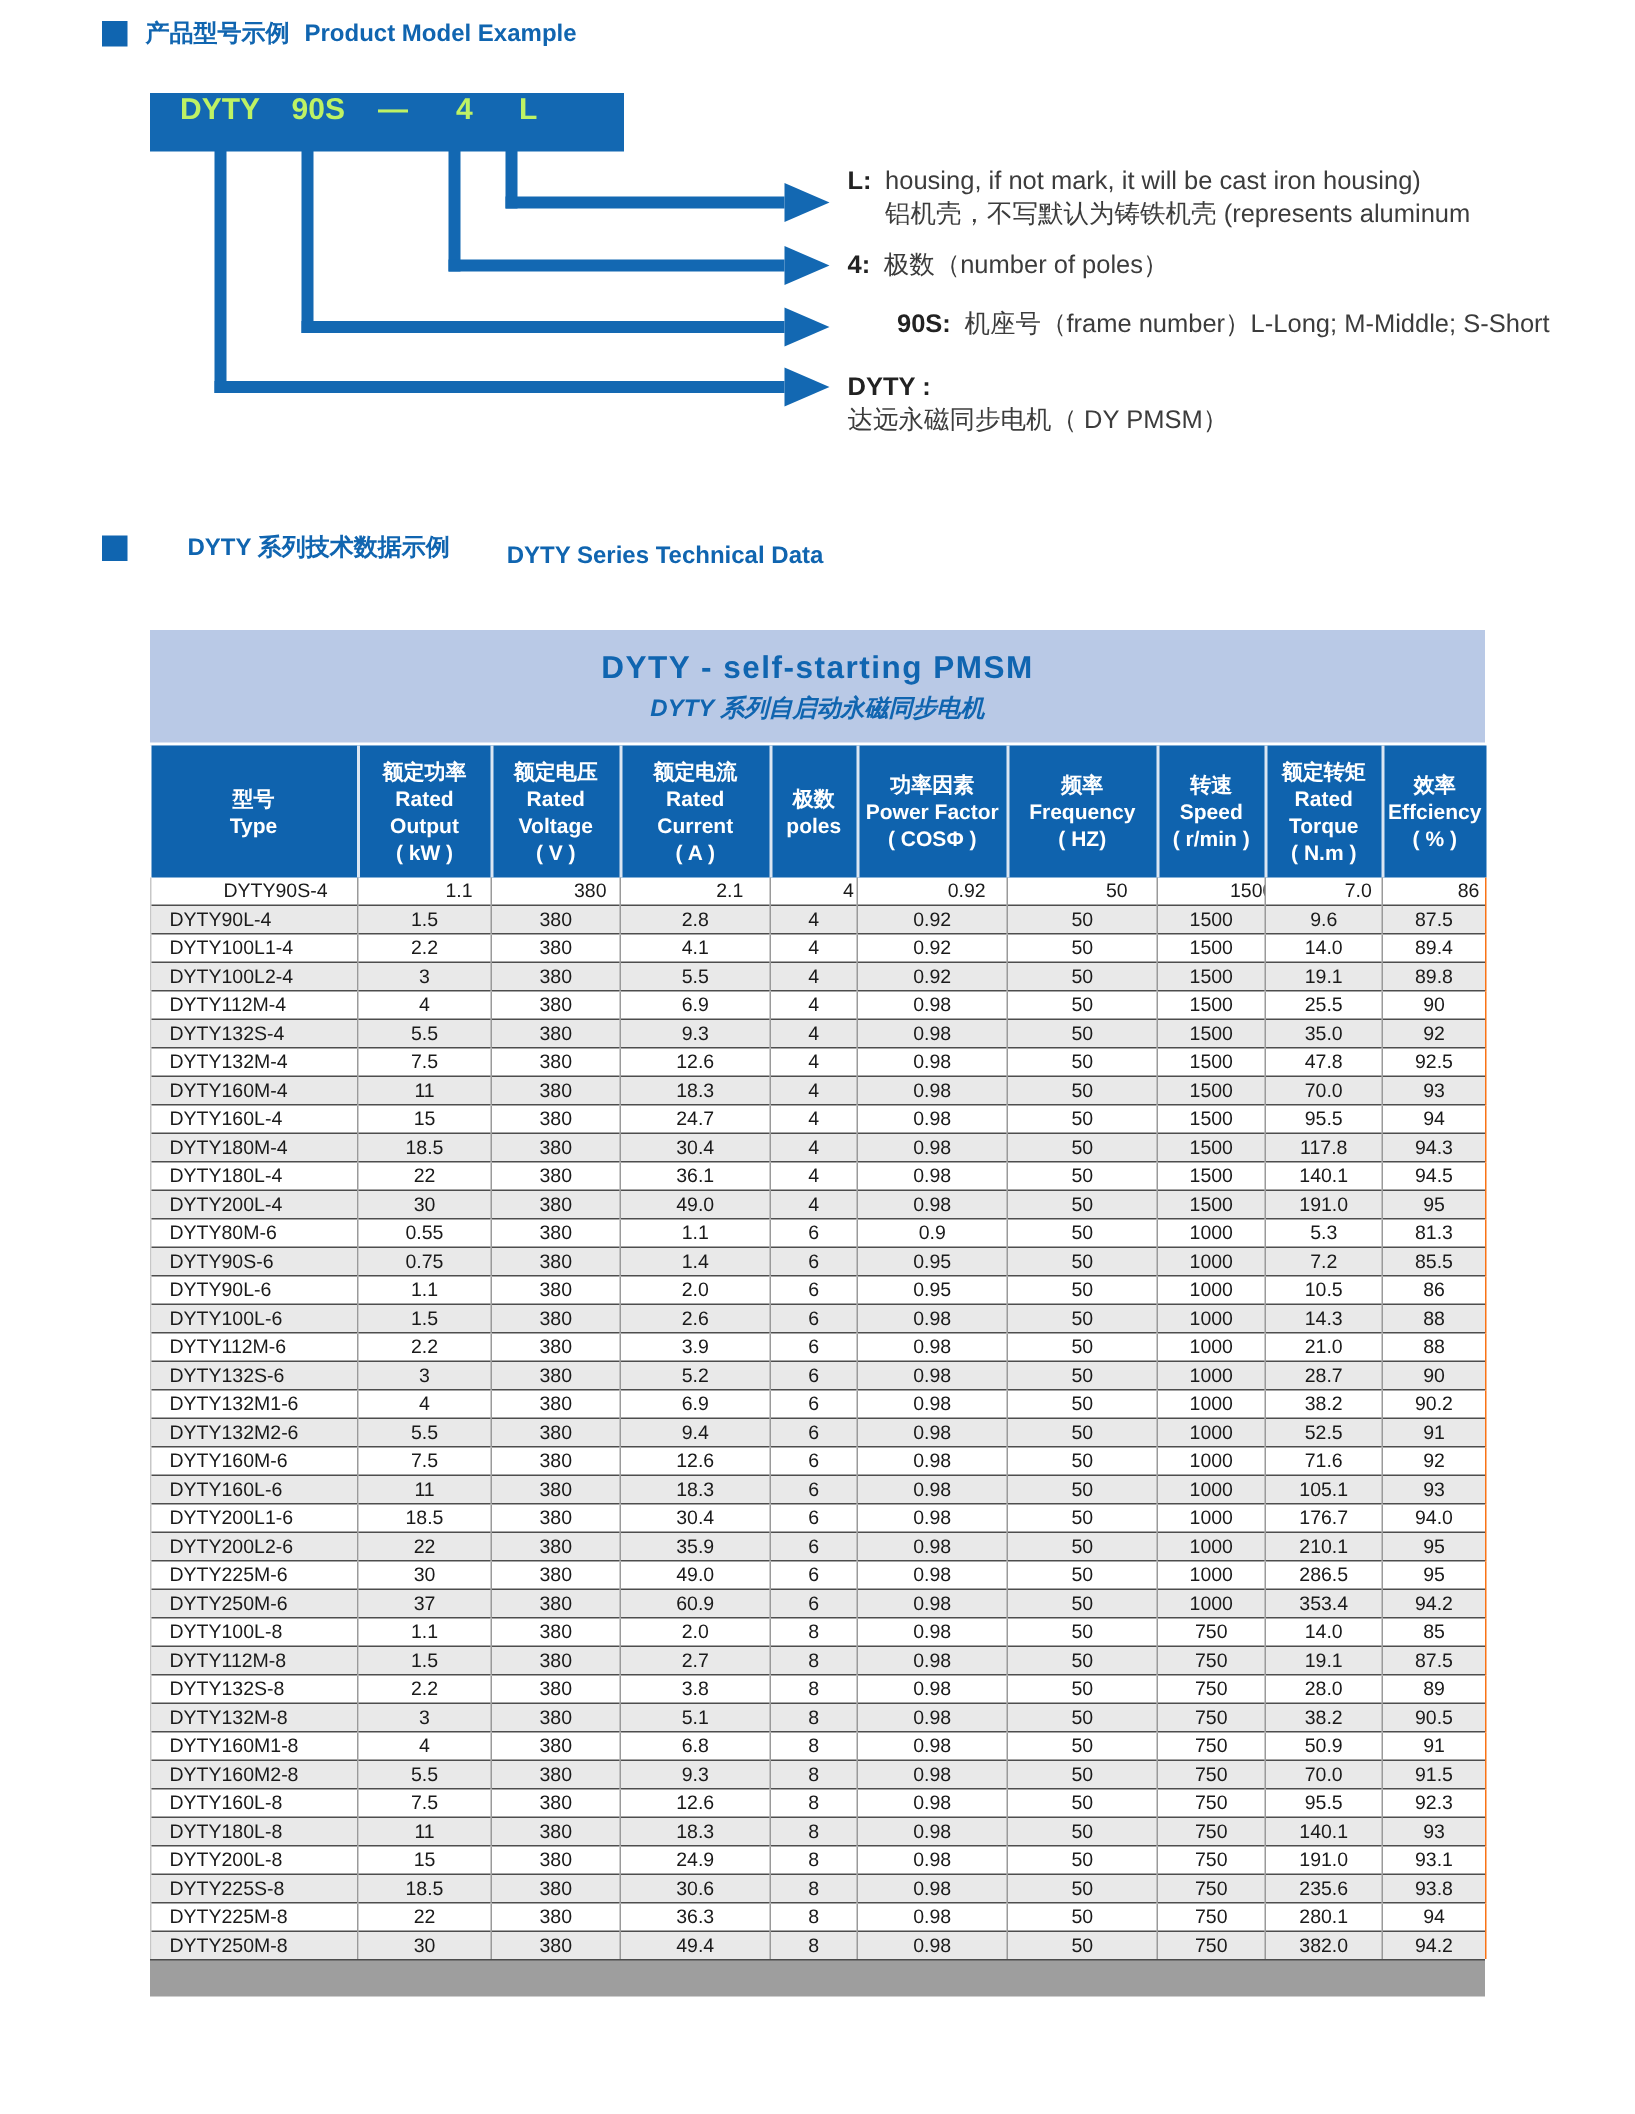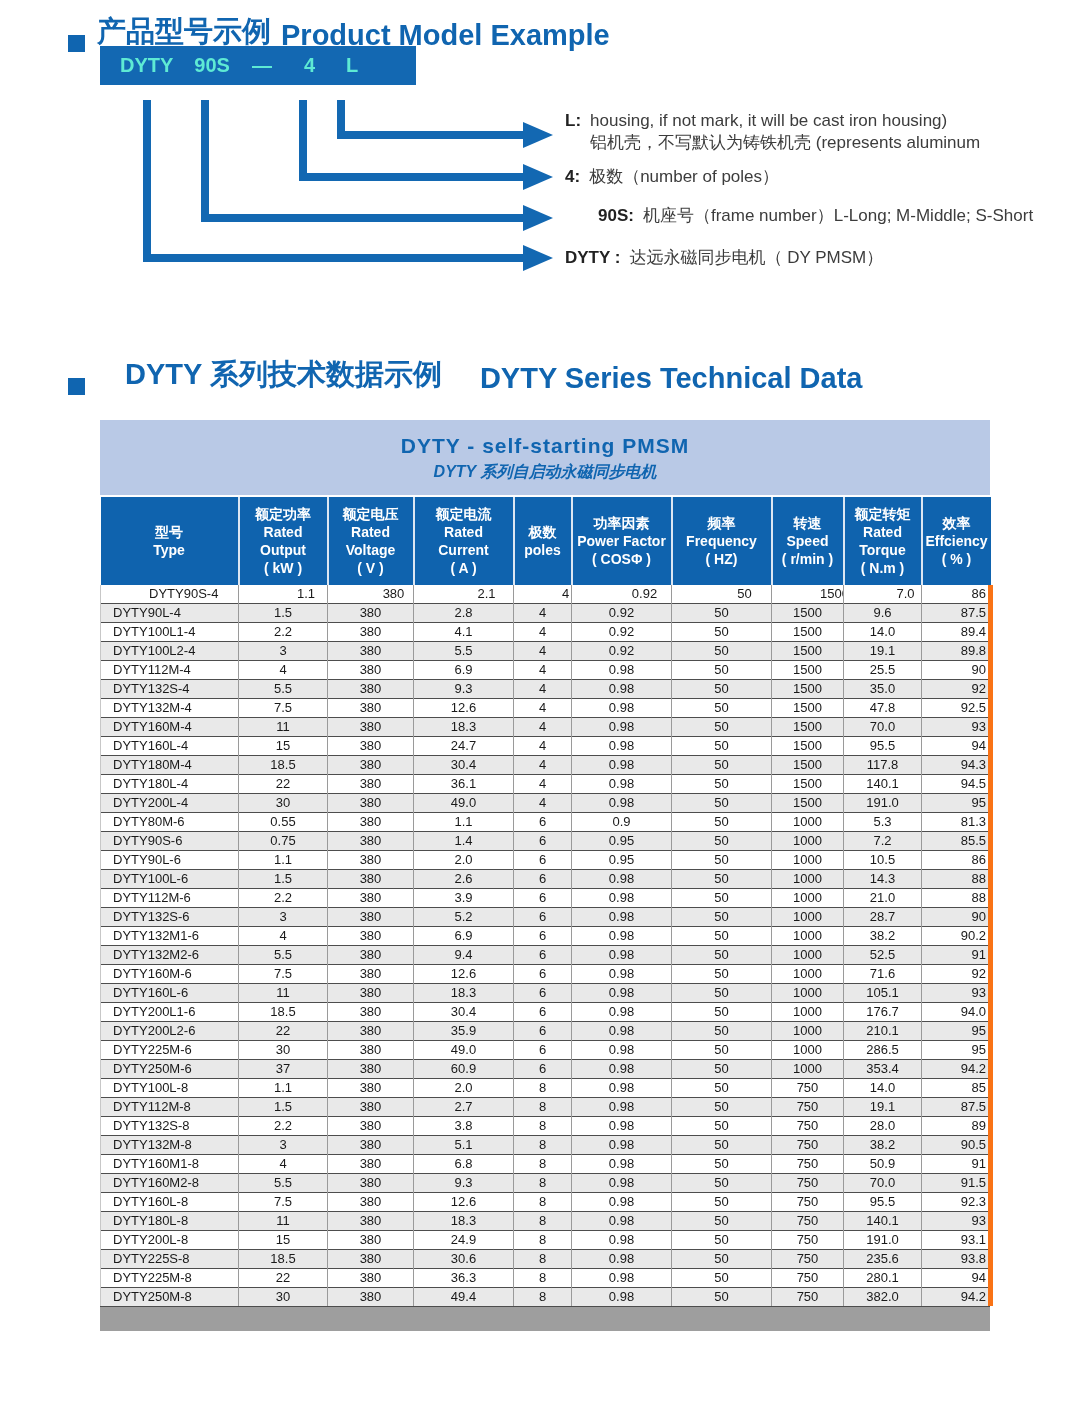--- a/index.html
+++ b/index.html
@@ -1,28 +1,28 @@
 <!DOCTYPE html>
 <html><head>
 <meta charset="utf-8">
 <style>
   html,body{margin:0;padding:0;background:#ffffff;}
   body{font-family:"Liberation Sans","DejaVu Sans",sans-serif;}
   .page{position:relative;width:1090px;height:1409px;background:#ffffff;overflow:hidden;}
 
   
-  .sec-head{position:absolute;left:68px;color:#1065b0;font-weight:bold;font-size:29px;display:flex;align-items:flex-end;}
+  .sec-head{position:absolute;left:68px;color:#1065b0;font-weight:bold;font-size:16px;display:flex;align-items:center;}
   .sq{display:inline-block;width:17px;height:17px;background:#1065b0;margin-right:12px;flex:0 0 auto;}
   .sec1-head{top:12px;}
   .sec2-head{top:350px;}
   .sec2-head .zh{margin-left:28px;}
   .sec2-head .en{margin-left:38px;margin-top:12px;}
 
   
-  .model-box{position:absolute;left:100px;top:46px;width:316px;height:39px;background:#1368b2;color:#5eead4;font-weight:bold;font-size:20px;display:flex;align-items:center;}
+  .model-box{position:absolute;left:100px;top:62px;width:316px;height:39px;background:#1368b2;color:#bef264;font-weight:bold;font-size:20px;display:flex;align-items:flex-start;}
   .model-box span{display:inline-block;}
   .seg0{margin-left:20px;} .seg1{margin-left:21px;} .seg2{margin-left:22px;} .seg3{margin-left:32px;} .seg4{margin-left:31px;}
 
   
   .vline{position:absolute;width:8px;background:#1368b2;}
   .hline{position:absolute;height:8px;background:#1368b2;}
   .arrow{position:absolute;width:0;height:0;border-top:13px solid transparent;border-bottom:13px solid transparent;border-left:30px solid #1368b2;}
 
   
   .callout{position:absolute;left:565px;display:flex;font-size:17px;color:#3c3c3c;line-height:22px;}
@@ -33,21 +33,21 @@
   
   .tblwrap{position:absolute;left:100px;top:420px;width:890px;}
   .tbl-title{background:#b9c9e6;color:#1065b0;text-align:center;padding:14px 0 12px 0;border-bottom:2px solid #ffffff;}
   .tbl-title .t1{font-size:21px;font-weight:bold;letter-spacing:1px;}
   .tbl-title .t2{font-size:16px;font-weight:bold;margin-top:4px;font-style:italic;}
   table{border-collapse:collapse;width:890px;table-layout:fixed;}
   thead th{background:#0f63ae;color:#ffffff;font-size:14px;font-weight:bold;white-space:pre-line;line-height:18px;padding:8px 1px;border-right:2px solid #dce6f2;vertical-align:middle;}
   thead th:last-child{border-right:none;margin-top:48px;}
   tbody td{font-size:13px;color:#1a1a1a;text-align:center;height:18px;padding:0 2px;border-top:1px solid #4d4d4d;border-right:1px solid #9a9a9a;line-height:18px;overflow:hidden;}
   tbody td:first-child{text-align:left;padding-left:12px;border-left:1px solid #c7c7c7;}
-  tbody td:last-child{border-right:5px solid #f97316;text-align:right;}
+  tbody td:last-child{border-right:1px solid #f97316;}
   tbody tr:first-child td{border-top:none;padding-left:48px;}
   tbody tr:nth-child(even) td{background:#e9e9e9;}
   tbody tr:nth-child(odd) td{background:#ffffff;}
   .gray-bar{height:24px;background:#9e9e9e;border-top:1px solid #4d4d4d;}
 </style>
 </head>
 <body>
 
 <div class="page">
 
@@ -88,21 +88,21 @@
     </div>
   </div>
   <div class="callout" style="top:166px;">
     <span class="co-label">4:</span>
     <div class="co-text">极数（number of poles）</div>
   </div>
   <div class="callout" style="top:205px;margin-left:33px;">
     <span class="co-label">90S:</span>
     <div class="co-text">机座号（frame number）L-Long; M-Middle; S-Short</div>
   </div>
-  <div class="callout" style="top:247px;">
+  <div class="callout" style="top:247px;flex-direction:column;">
     <span class="co-label">DYTY :</span>
     <div class="co-text">达远永磁同步电机（ DY  PMSM）</div>
   </div>
 
   <div class="sec-head sec2-head">
     <span class="sq"></span>
     <span class="zh">DYTY 系列技术数据示例</span>
     <span class="en">DYTY Series Technical Data</span>
   </div>
 

